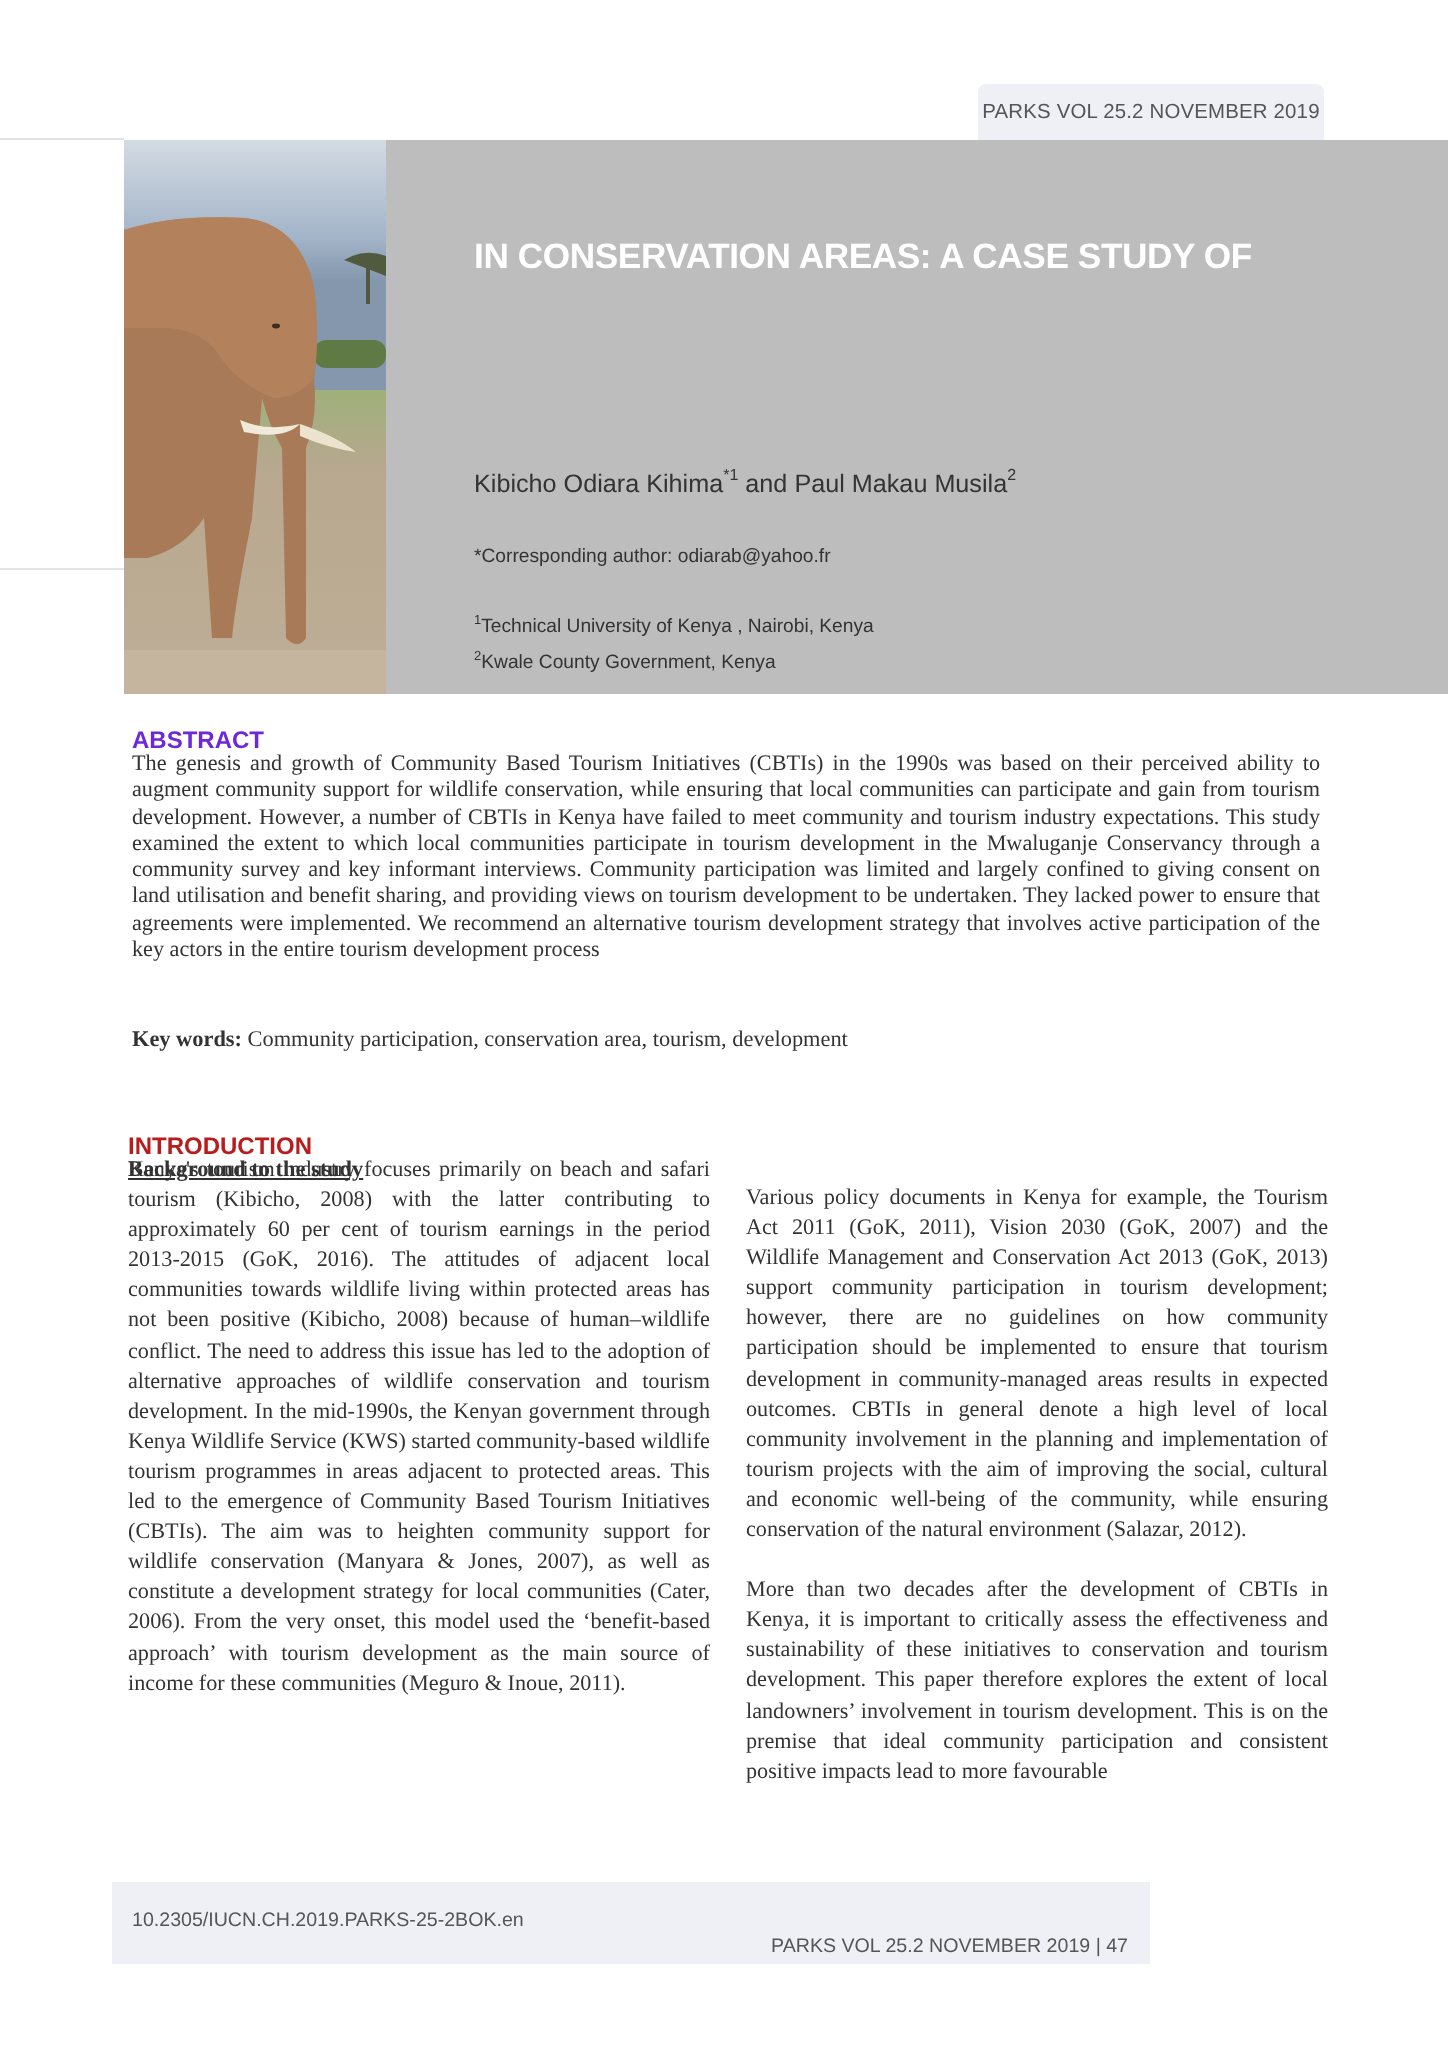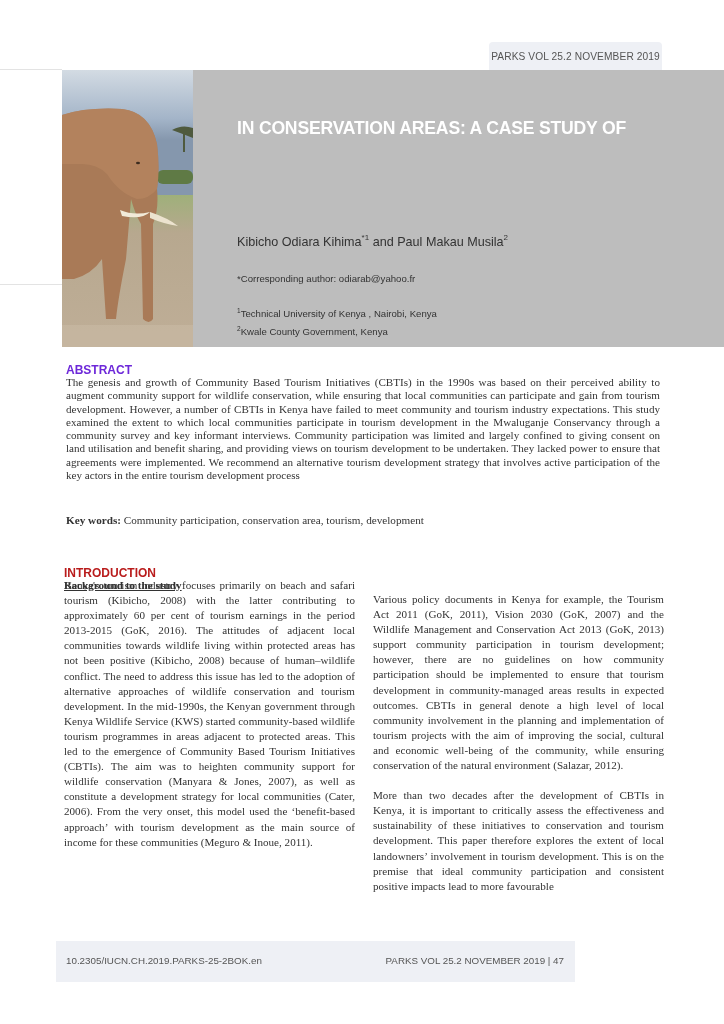--- a/index.html
+++ b/index.html
@@ -69,21 +69,21 @@
   }
   .col p { margin: 0; }
   .col1 { left: 64px; top: 578px; }
   .col2 { left: 373px; top: 568px; margin-top: 24px; }
   .col2 .p2 { margin-top: 15px; }
   .footer {
     position: absolute; left: 56px; top: 941px; width: 519px; height: 41px;
     background: #eef0f5; font-family: "Liberation Sans", sans-serif; font-size: 9.8px; color: #555;
   }
   .footer .doi { position: absolute; left: 10px; top: 14px; }
-  .footer .pg { position: absolute; right: 11px; top: 14px; }
+  .footer .pg { position: absolute; right: 11px; top: 27px; }
 </style>
 </head>
 <body>
 
 <div class="header-tab">
   <span>PARKS VOL 25.2 NOVEMBER 2019</span>
 </div>
 <div class="top-rule"></div>
 <div class="side-rule"></div>
 

